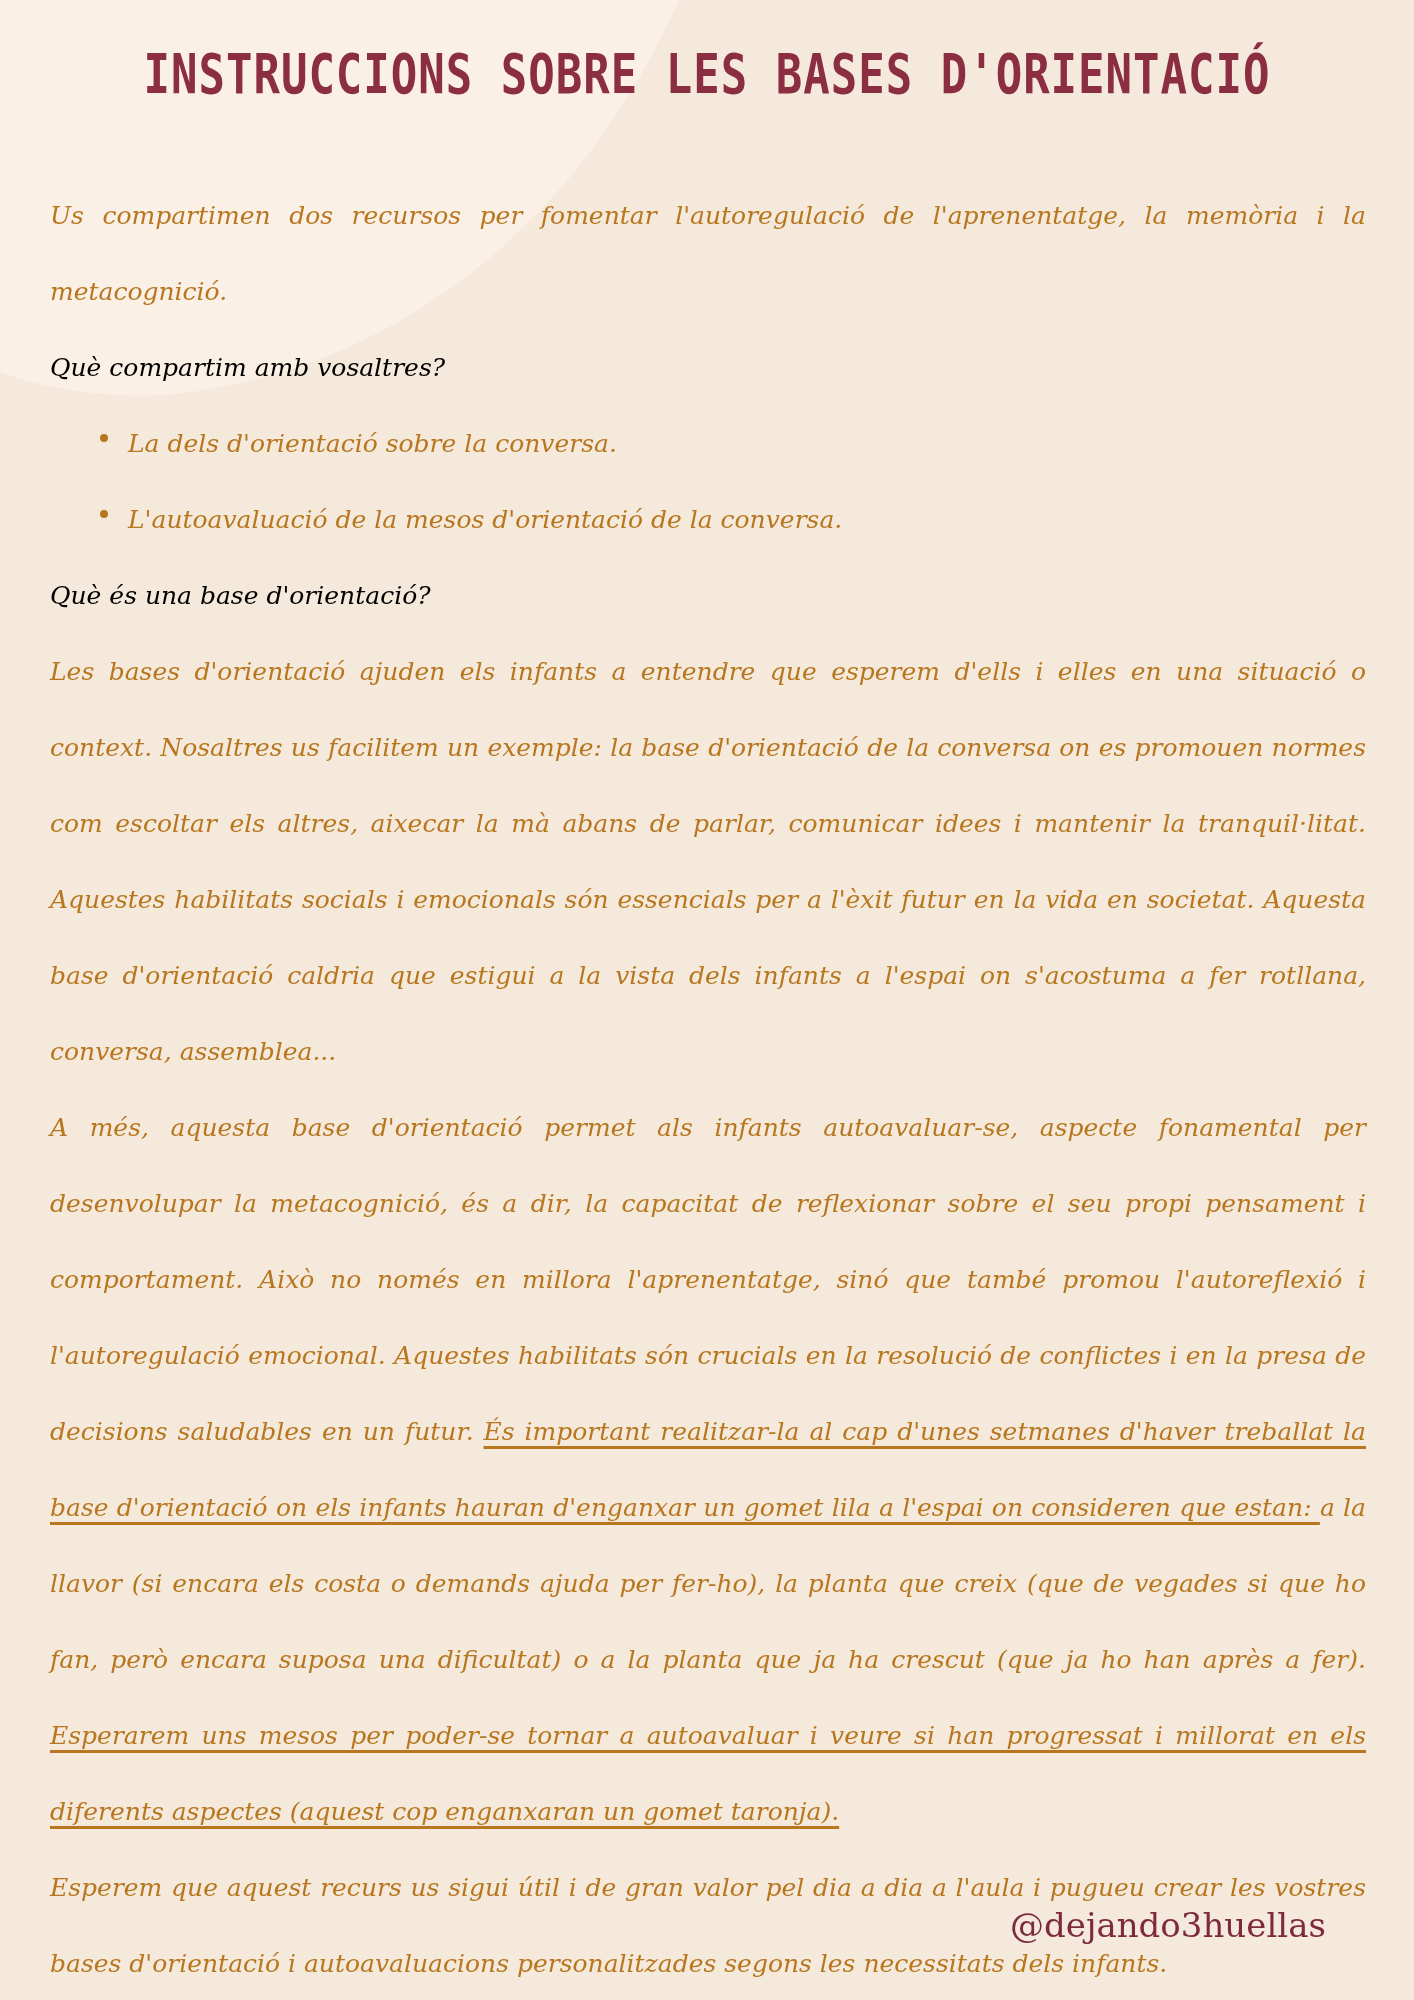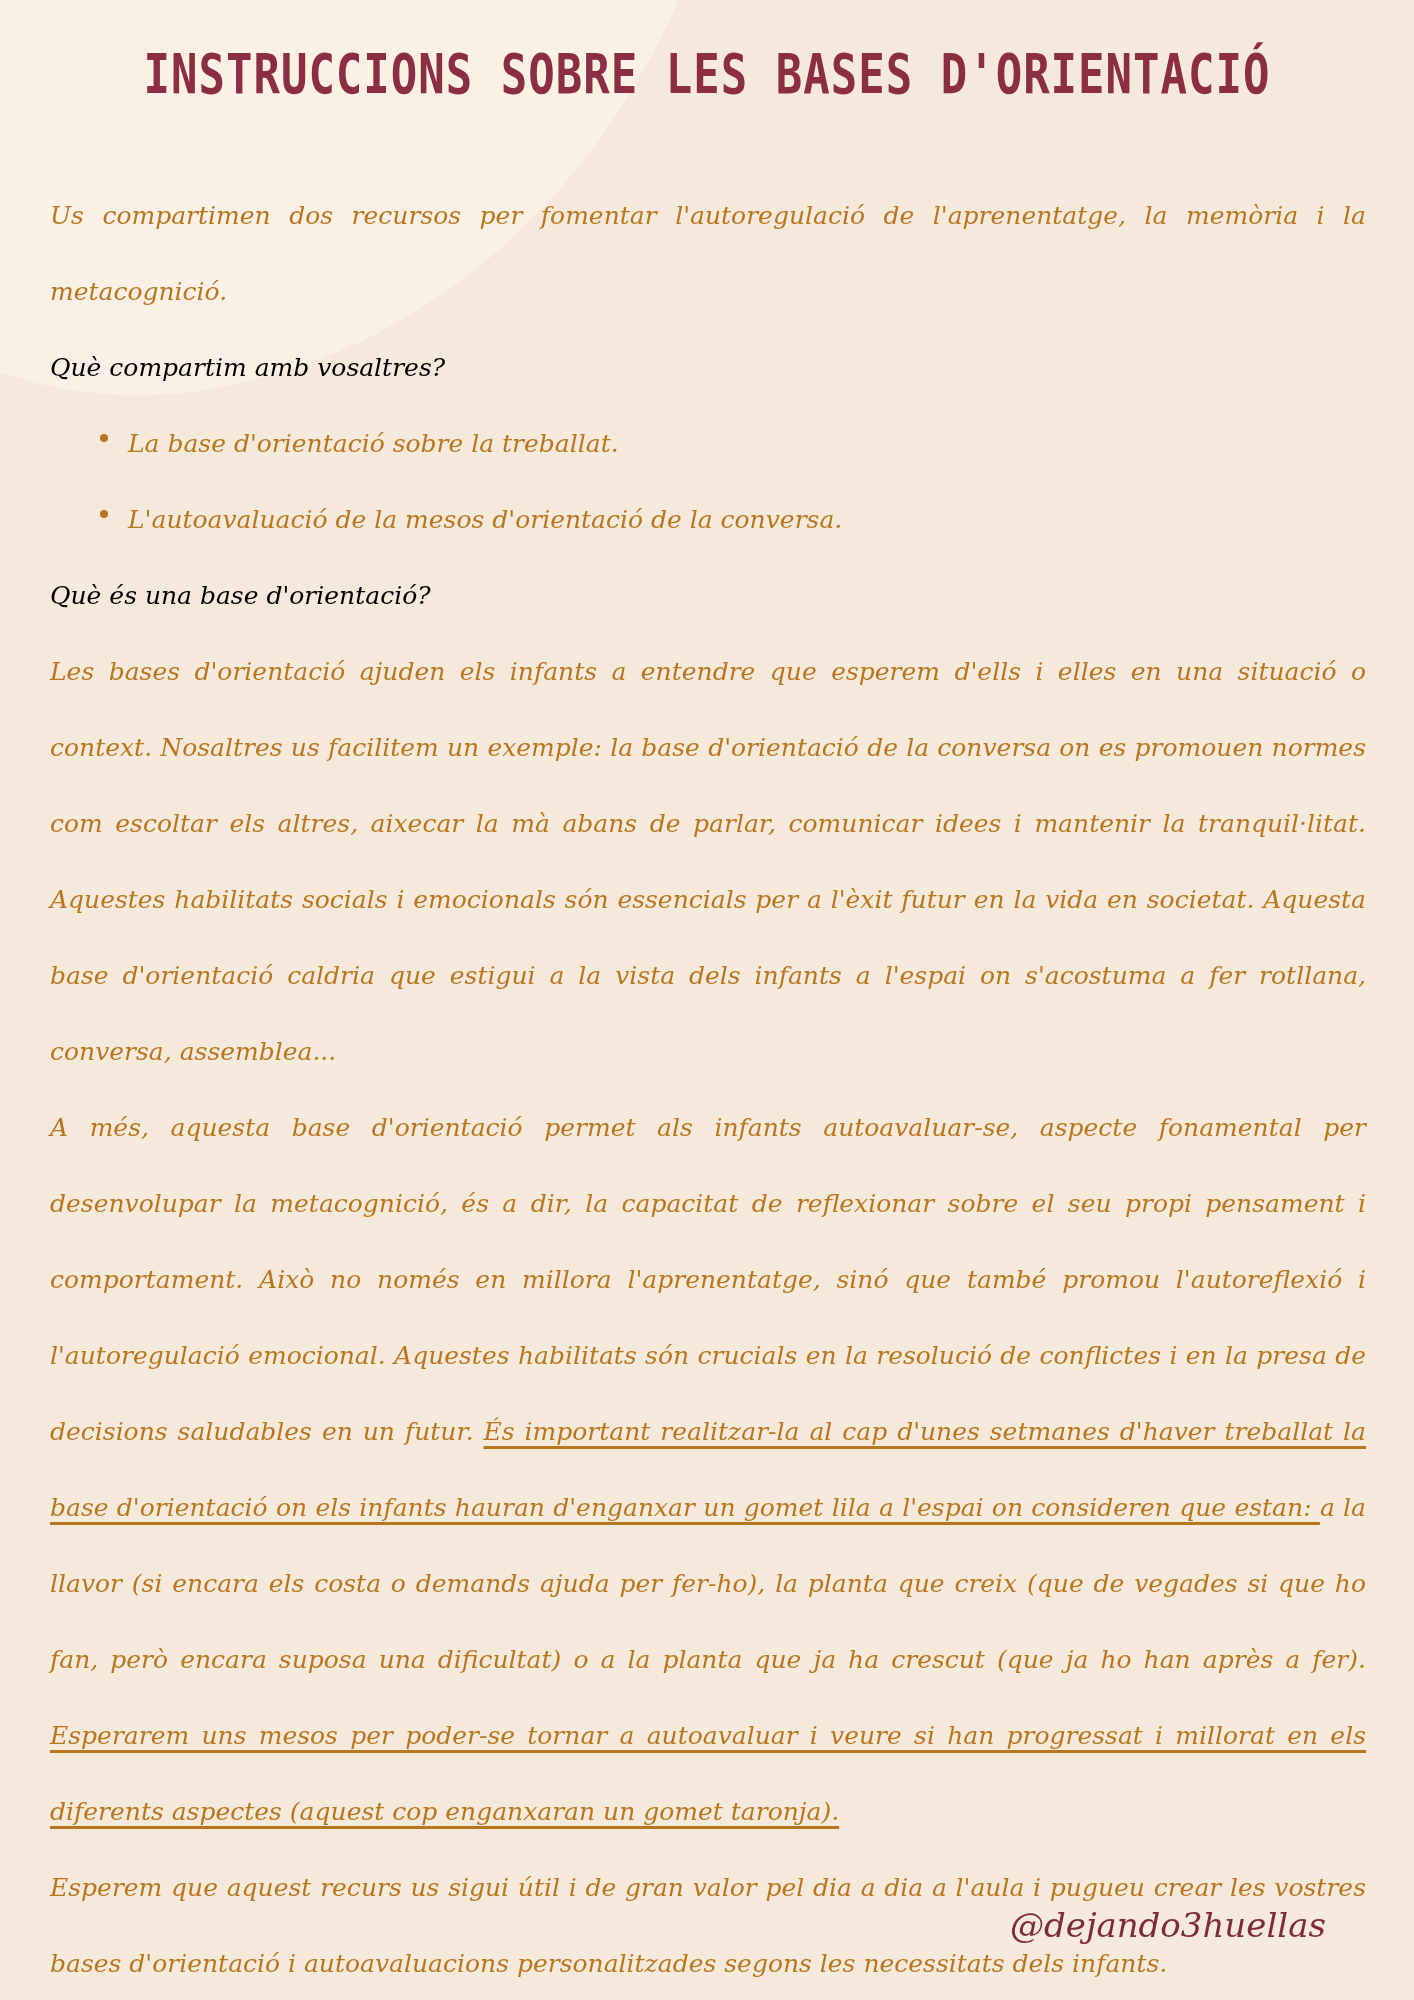--- a/index.html
+++ b/index.html
@@ -32,38 +32,38 @@
   .heading { color: #000000; }
   .bullets { list-style: none; margin: 0; padding: 0 0 0 48px; }
   .bullets li { position: relative; padding-left: 30px; }
   .bullets li::before {
     content: ""; position: absolute; left: 2px; top: 28px;
     width: 8px; height: 8px; border-radius: 50%; background: #B8761F;
   }
   .ul { text-decoration: underline; text-decoration-thickness: 3px; text-underline-offset: 6px; }
   .signature {
     position: absolute; left: 1010px; top: 1905px;
-    font-family: "DejaVu Serif", serif; font-style: italic;
+    font-family: "DejaVu Serif", serif; 
     font-size: 34px; color: #7E2A3D;
   }
 </style>
 </head>
 <body>
 
 <div class="blob"></div>
 
 <div class="page">
   <h1 class="title" style="margin:0;">INSTRUCCIONS SOBRE LES BASES D'ORIENTACIÓ</h1>
 
   <div class="content">
     <p>Us compartimen dos recursos per fomentar l'autoregulació de l'aprenentatge, la memòria i la metacognició.</p>
 
     <p class="heading">Què compartim amb vosaltres?</p>
     <ul class="bullets">
-      <li>La base d'orientació sobre la treballat.</li>
+      <li>La dels d'orientació sobre la conversa.</li>
       <li>L'autoavaluació de la mesos d'orientació de la conversa.</li>
     </ul>
 
     <p class="heading">Què és una base d'orientació?</p>
     <p>Les bases d'orientació ajuden els infants a entendre que esperem d'ells i elles en una situació o context. Nosaltres us facilitem un exemple: la base d'orientació de la conversa on es promouen normes com escoltar els altres, aixecar la mà abans de parlar, comunicar idees i mantenir la tranquil·litat. Aquestes habilitats socials i emocionals són essencials per a l'èxit futur en la vida en societat. Aquesta base d'orientació caldria que estigui a la vista dels infants a l'espai on s'acostuma a fer rotllana, conversa, assemblea...</p>
     <p>
       <span>A més, aquesta base d'orientació permet als infants autoavaluar-se, aspecte fonamental per desenvolupar la metacognició, és a dir, la capacitat de reflexionar sobre el seu propi pensament i comportament. Això no només en millora l'aprenentatge, sinó que també promou l'autoreflexió i l'autoregulació emocional. Aquestes habilitats són crucials en la resolució de conflictes i en la presa de decisions saludables en un futur. </span><span class="ul">És important realitzar-la al cap d'unes setmanes d'haver treballat la base d'orientació on els infants hauran d'enganxar un gomet lila a l'espai on consideren que estan: </span><span>a la llavor (si encara els costa o demands ajuda per fer-ho), la planta que creix (que de vegades si que ho fan, però encara suposa una dificultat) o a la planta que ja ha crescut (que ja ho han après a fer). </span><span class="ul">Esperarem uns mesos per poder-se tornar a autoavaluar i veure si han progressat i millorat en els diferents aspectes (aquest cop enganxaran un gomet taronja).</span>
     </p>
     <p>Esperem que aquest recurs us sigui útil i de gran valor pel dia a dia a l'aula i pugueu crear les vostres bases d'orientació i autoavaluacions personalitzades segons les necessitats dels infants.</p>
   </div>

